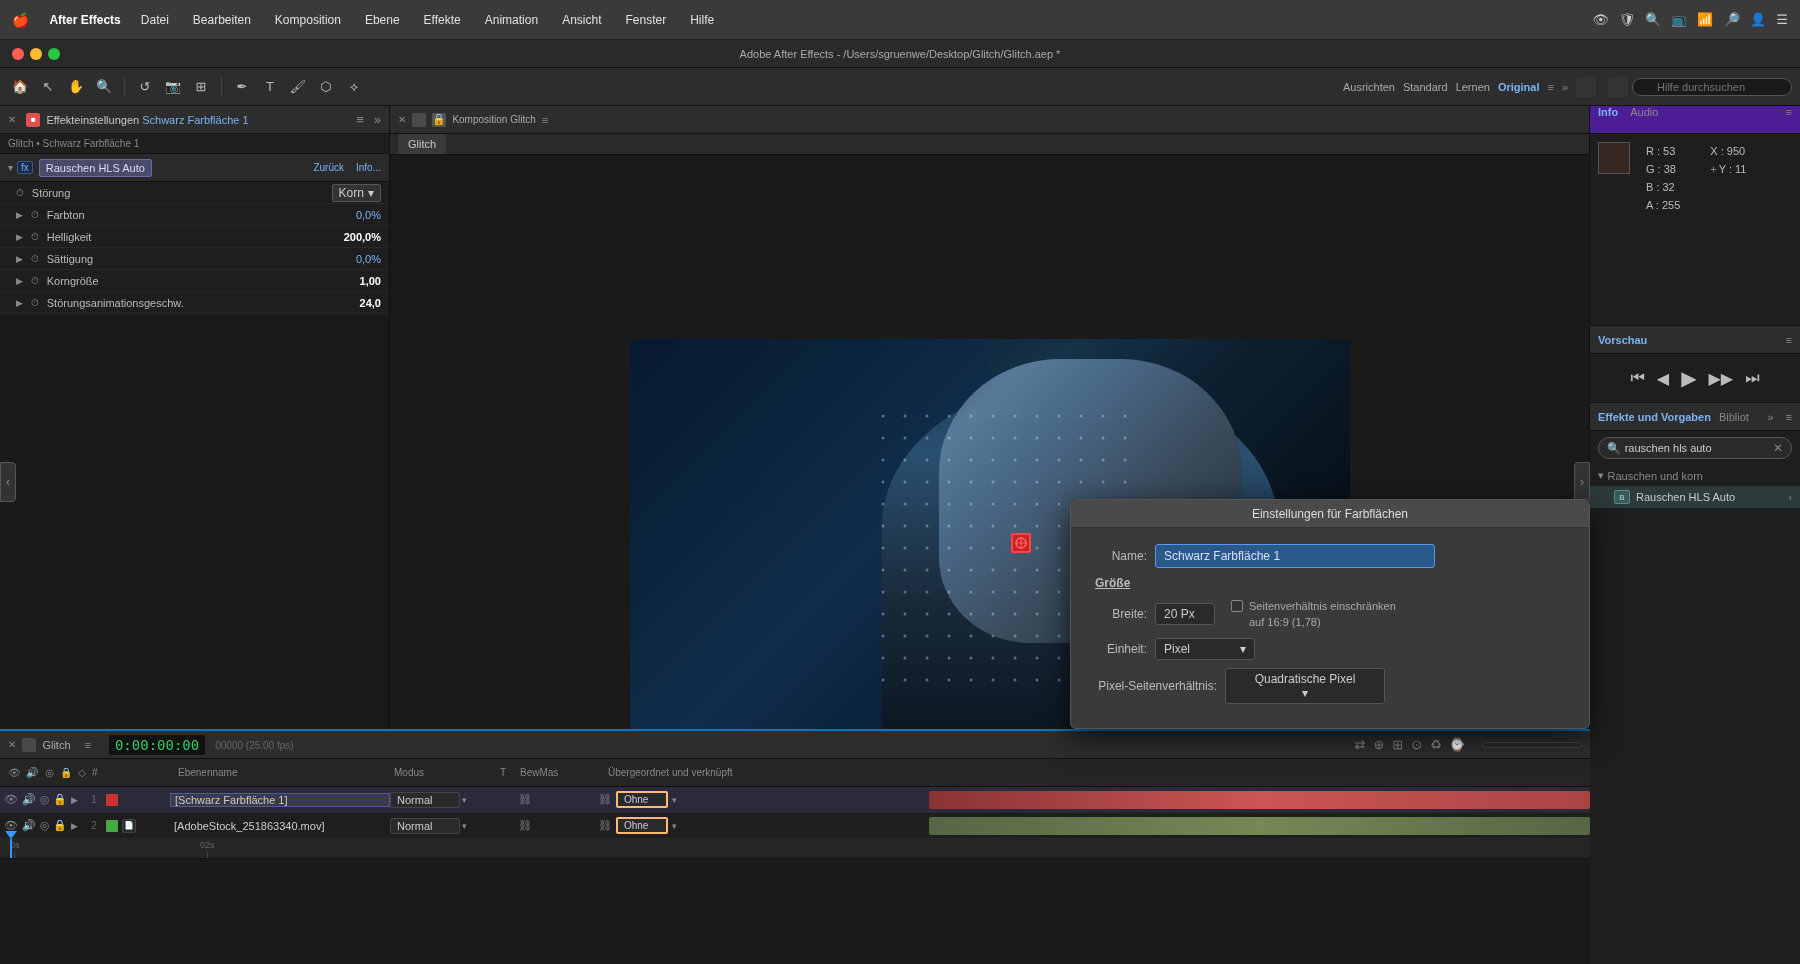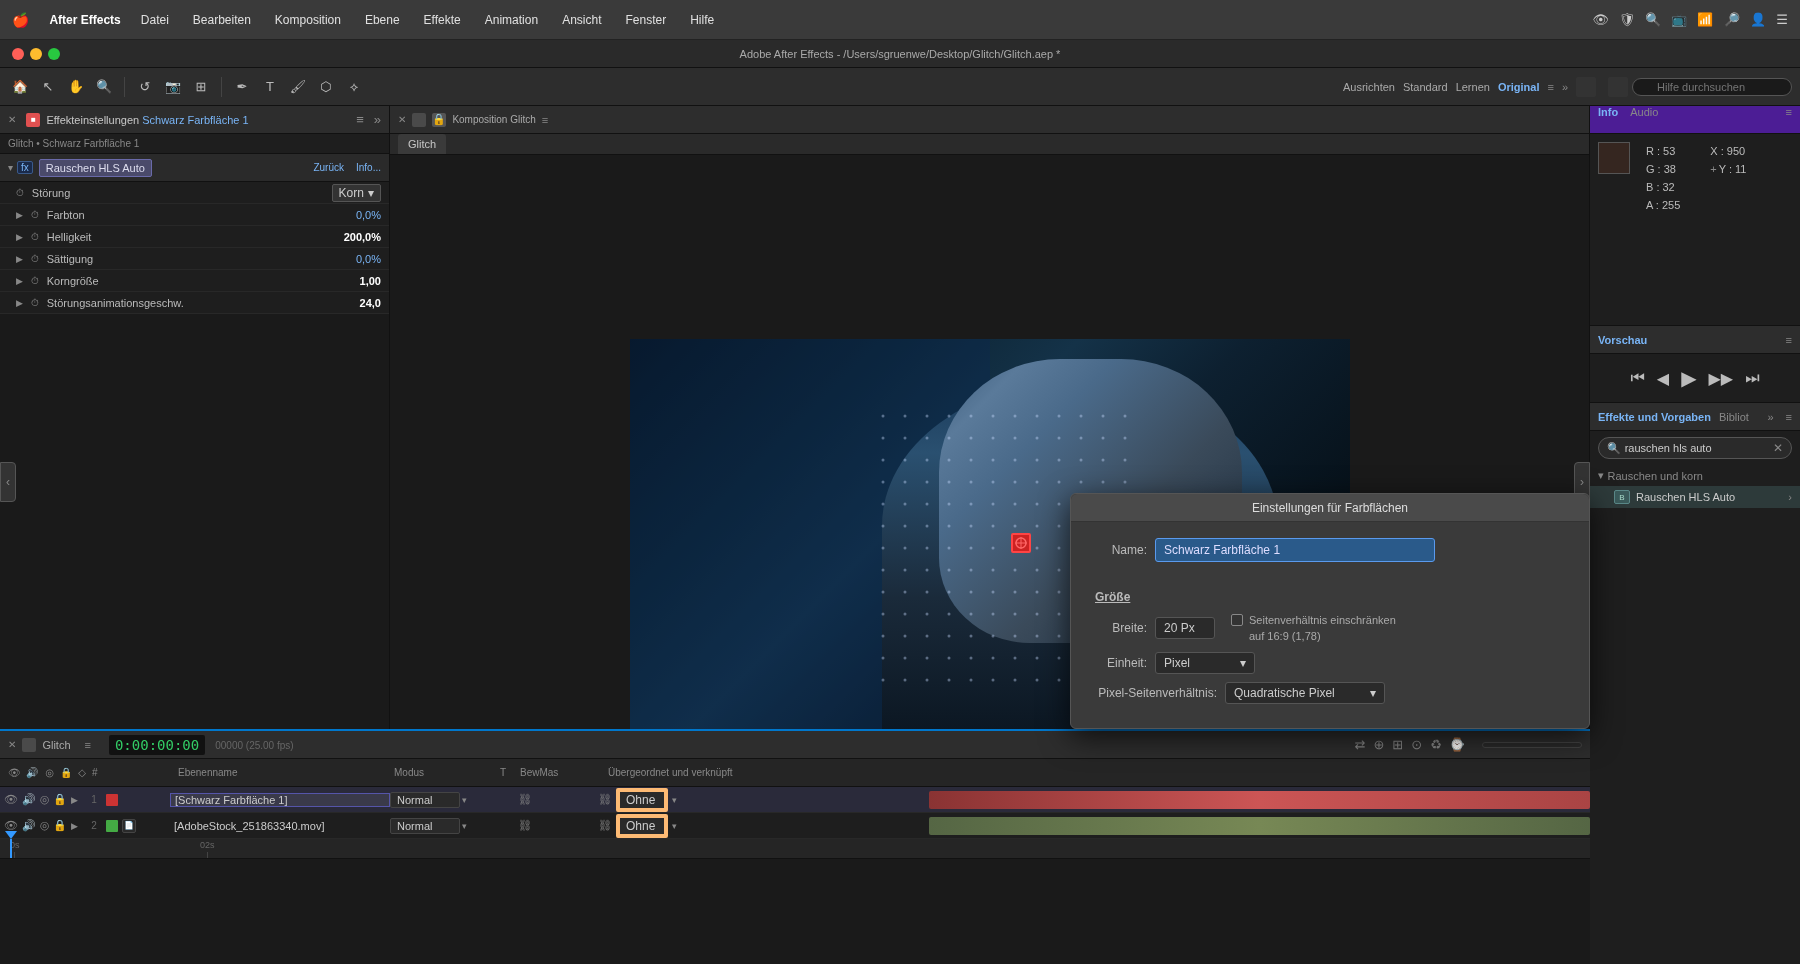--- a/index.html
+++ b/index.html
@@ -646,24 +646,24 @@
       color: #888;
       font-size: 9px;
     }
     .tl-parent-select {
       width: 80px;
       display: flex;
       align-items: center;
       gap: 2px;
     }
     .parent-label {
-      font-size: 12px;
+      font-size: 10px;
       color: #ccc;
       background: #2a2a2a;
-      border: 4px solid #fdba74;
+      border: 2px solid #fdba74;
       padding: 1px 6px;
       border-radius: 2px;
       min-width: 52px;
     }
 
     
     .tl-ruler {
       height: 20px;
       background: #252525;
       border-bottom: 1px solid #111;
@@ -727,21 +727,21 @@
       font-size: 12px;
       color: #ddd;
       border-bottom: 1px solid #333;
     }
     .dialog-body {
       padding: 16px;
     }
     .dialog-row {
       display: flex;
       align-items: center;
-      margin-bottom: 28px;
+      margin-bottom: 8px;
       gap: 8px;
     }
     .dialog-label {
       font-size: 12px;
       color: #bbb;
       min-width: 60px;
       text-align: right;
     }
     .dialog-input {
       background: #2a5a8a;
@@ -1306,19 +1306,19 @@
     <div class="dialog-einheit-row">
       <span class="dialog-size-label">Einheit:</span>
       <div class="dialog-select">
         <span>Pixel</span>
         <span>▾</span>
       </div>
     </div>
 
     <div class="dialog-einheit-row">
       <span class="dialog-size-label" style="min-width:130px;">Pixel-Seitenverhältnis:</span>
-      <div class="dialog-select" style="width:160px;">
+      <div class="dialog-select" style="width:160px;flex-direction:column;">
         <span>Quadratische Pixel</span>
         <span>▾</span>
       </div>
     </div>
   </div>
 </div>
 
 </body></html>

